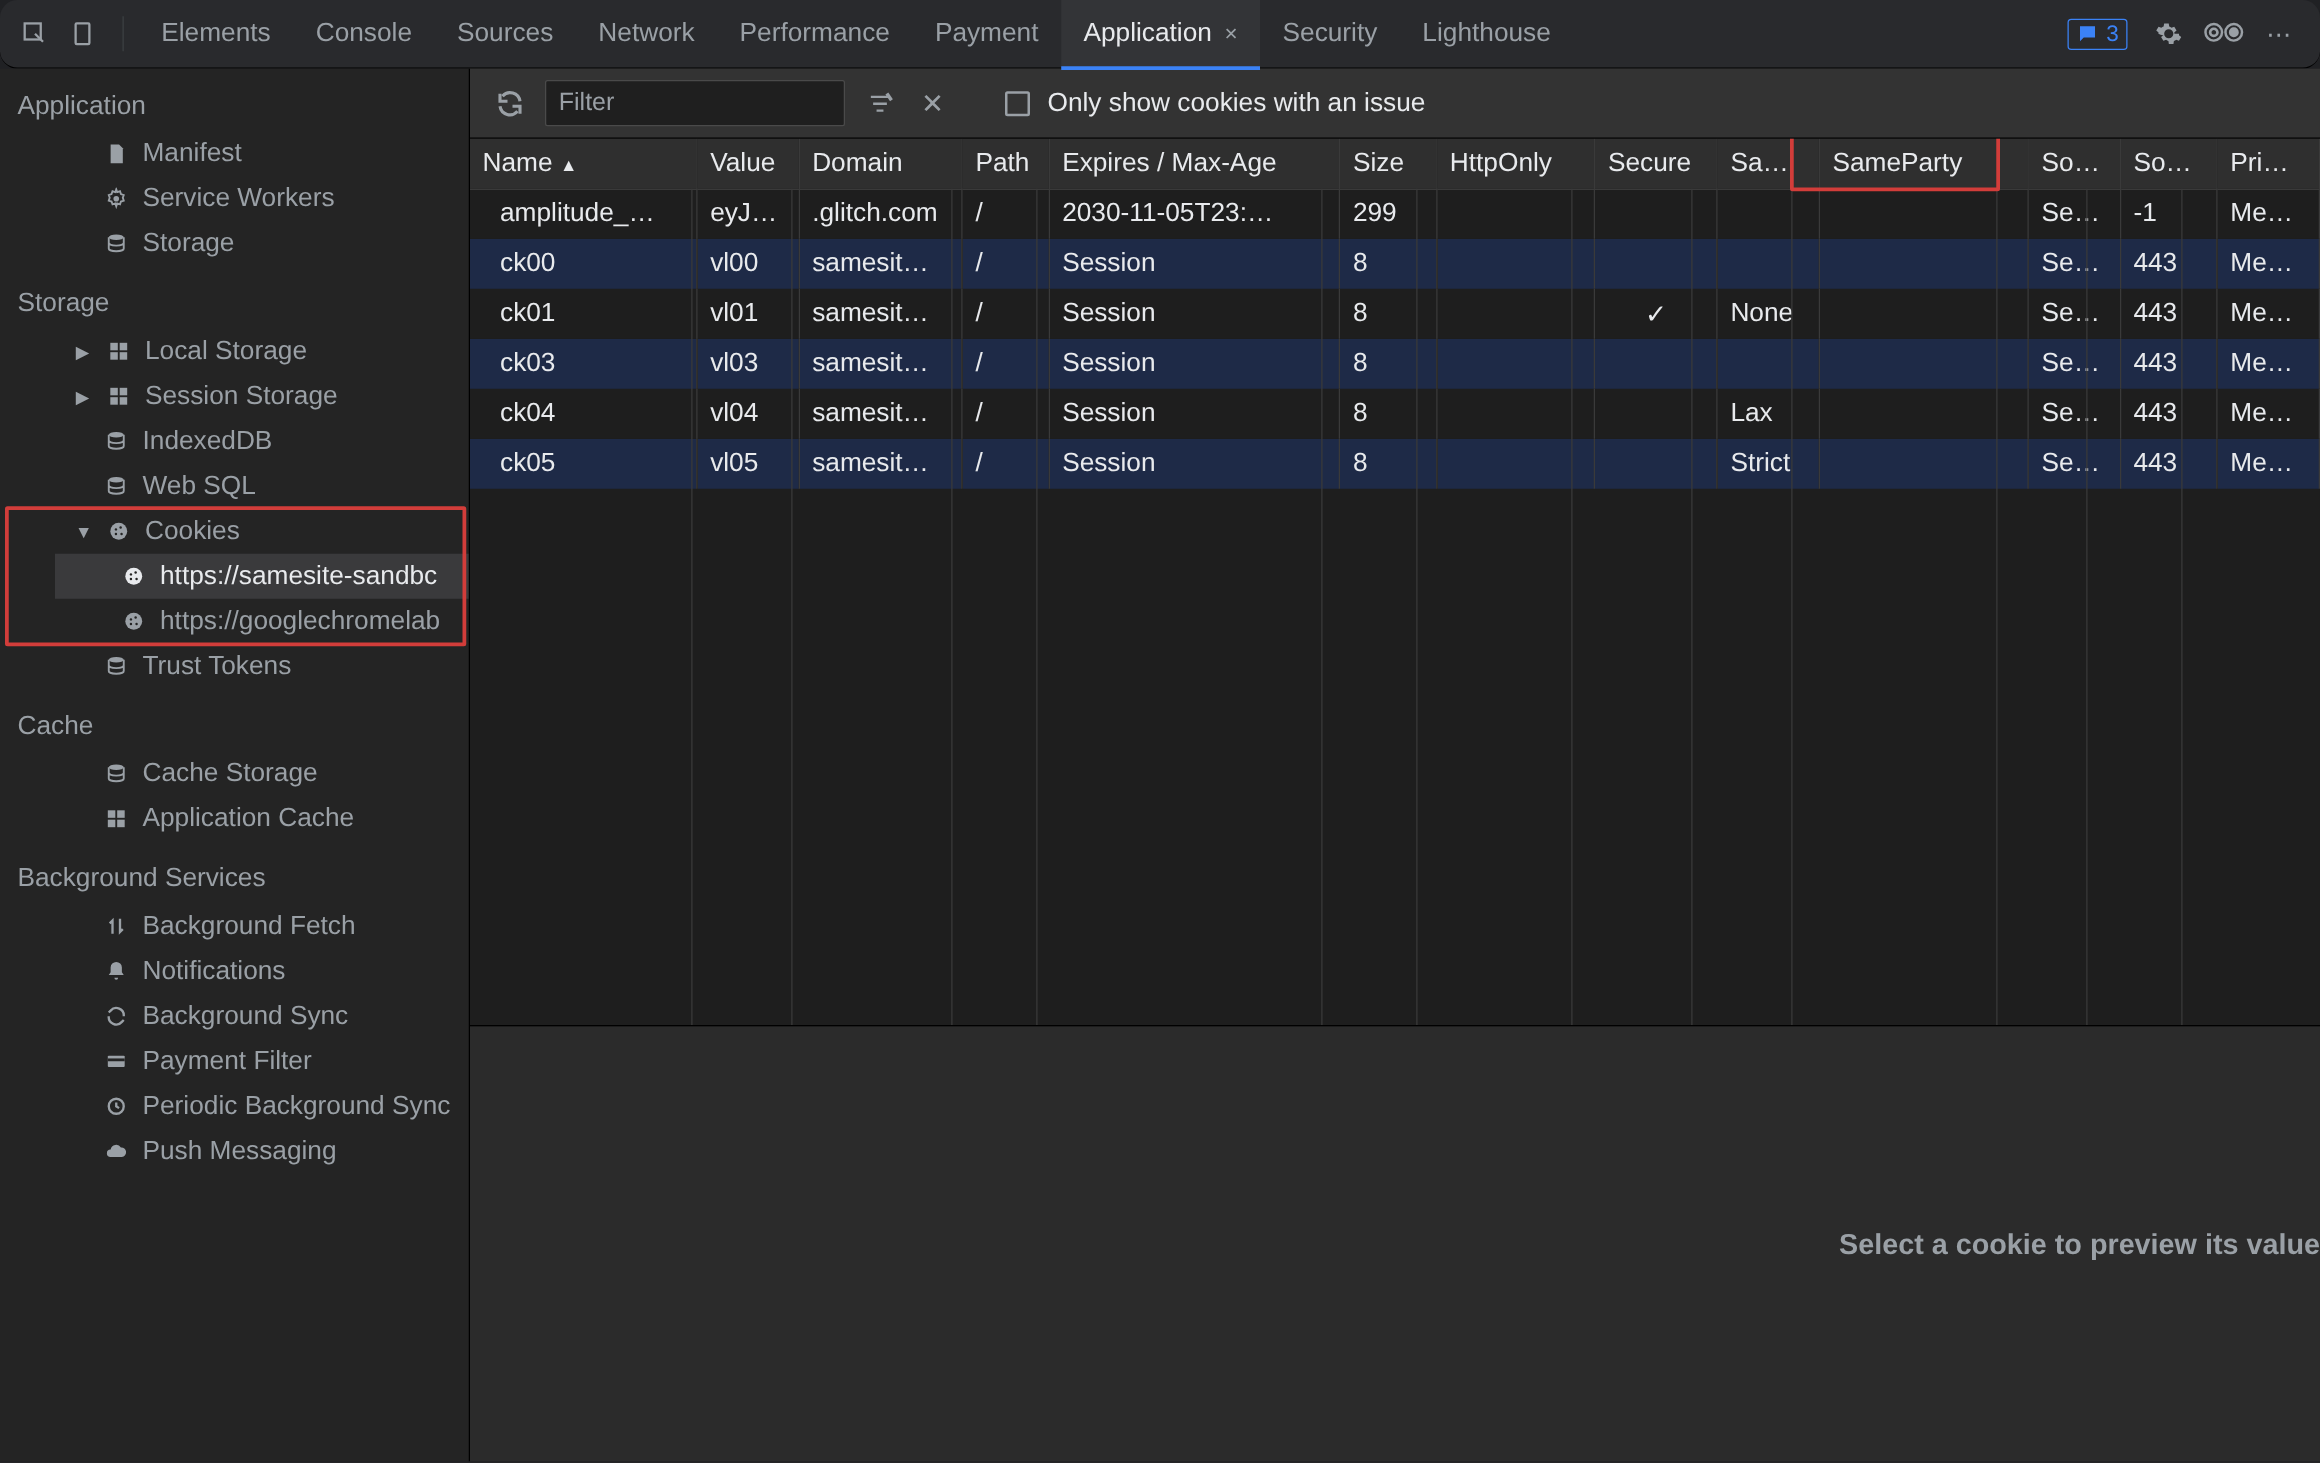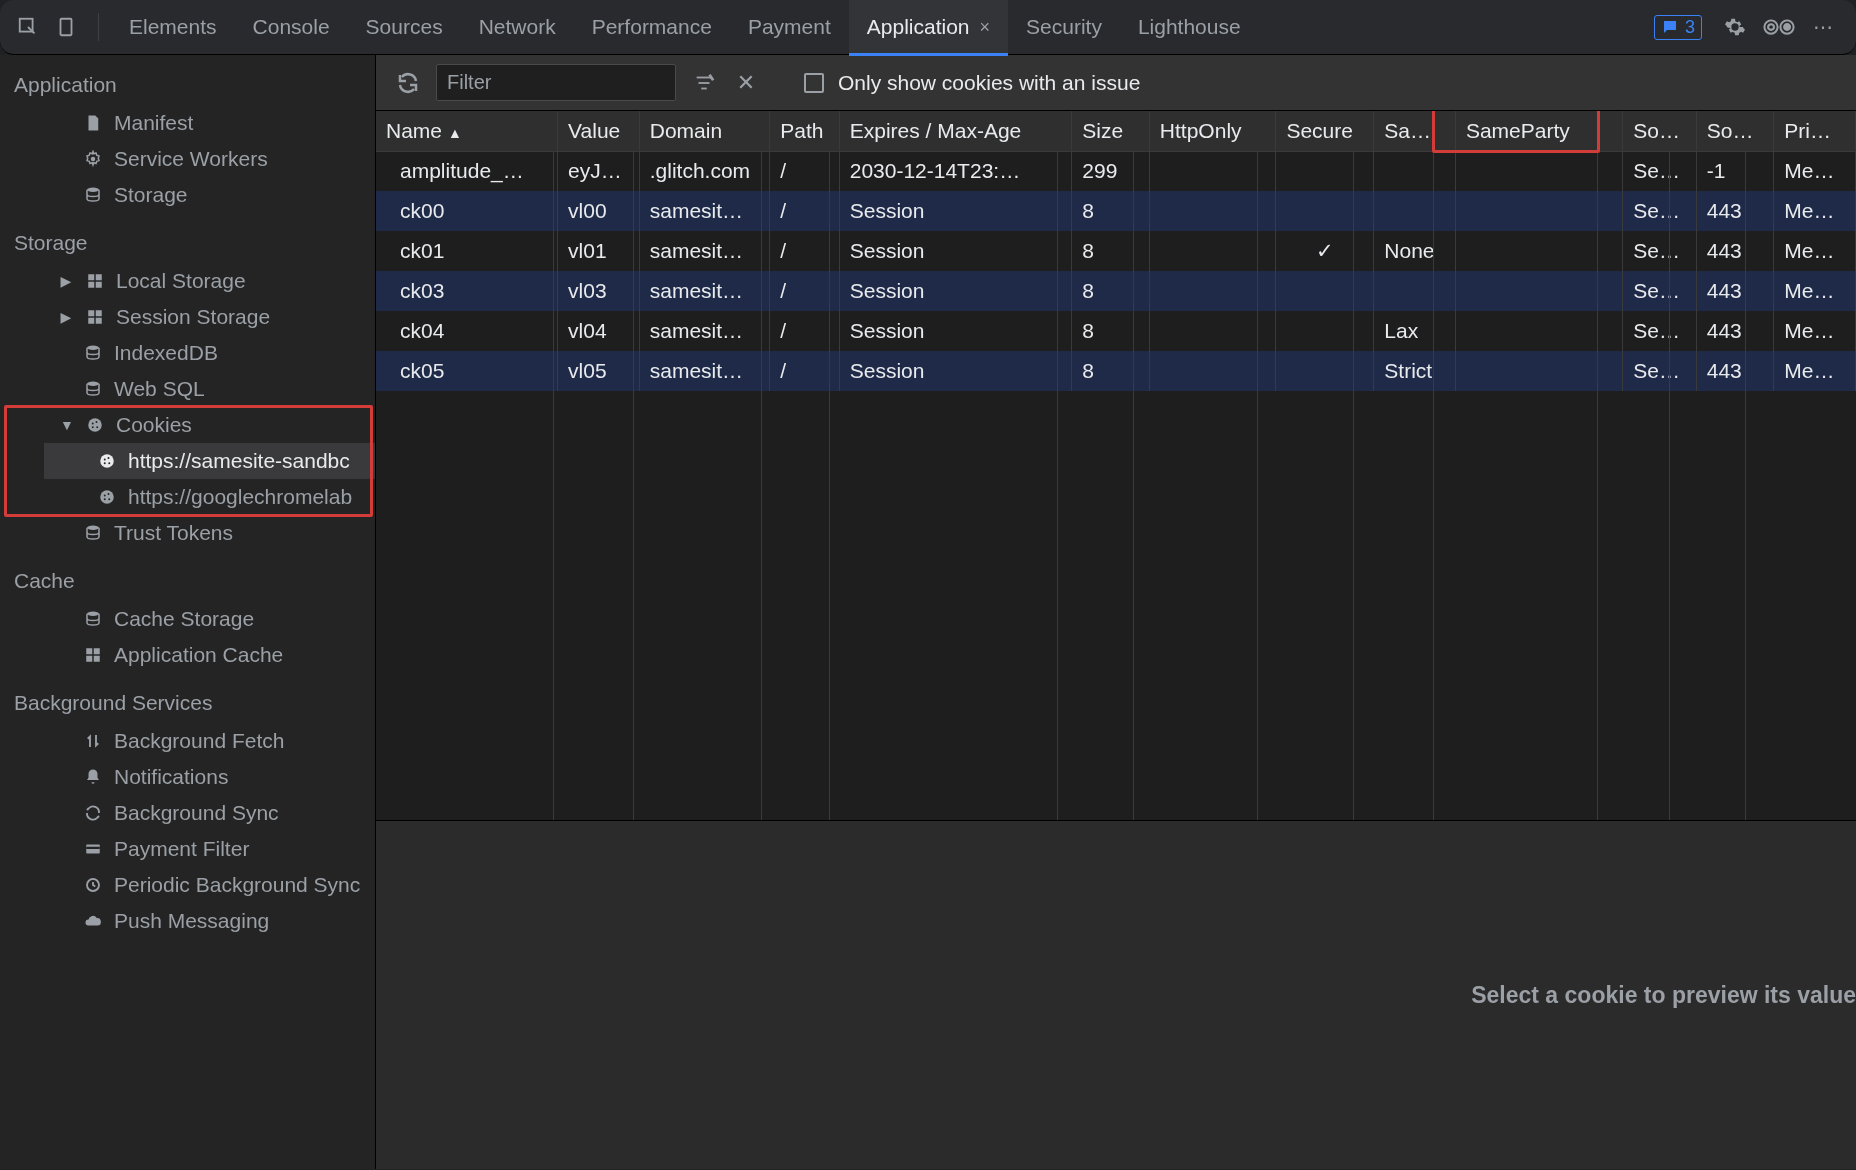--- a/index.html
+++ b/index.html
@@ -521,21 +521,21 @@
               <th>So…</th>
               <th>Pri…</th>
             </tr>
           </thead>
         <tbody id="table-body">
             <tr class="plain">
               <td style="padding-left: 24px;">amplitude_…</td>
               <td>eyJ…</td>
               <td>.glitch.com</td>
               <td>/</td>
-              <td>2030-12-14T23:…</td>
+              <td>2030-11-05T23:…</td>
               <td class="right">299</td>
               <td></td>
               <td class="center"></td>
               <td></td>
               <td></td>
               <td>Se…</td>
               <td class="right">-1</td>
               <td>Me…</td>
             </tr>
             <tr class="striped">

